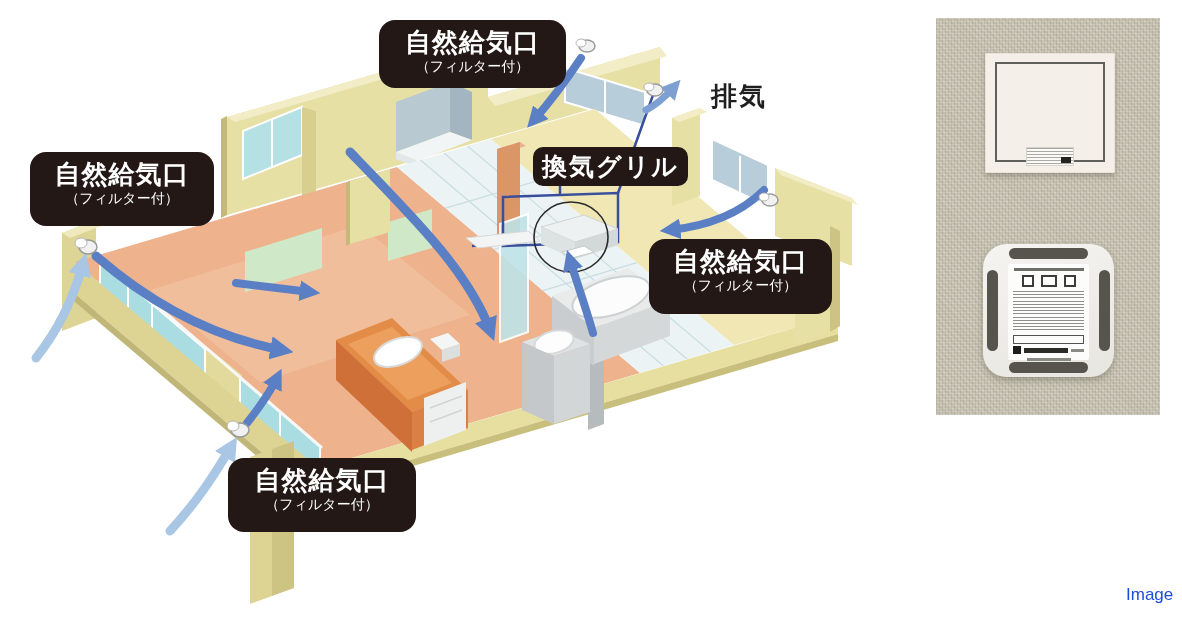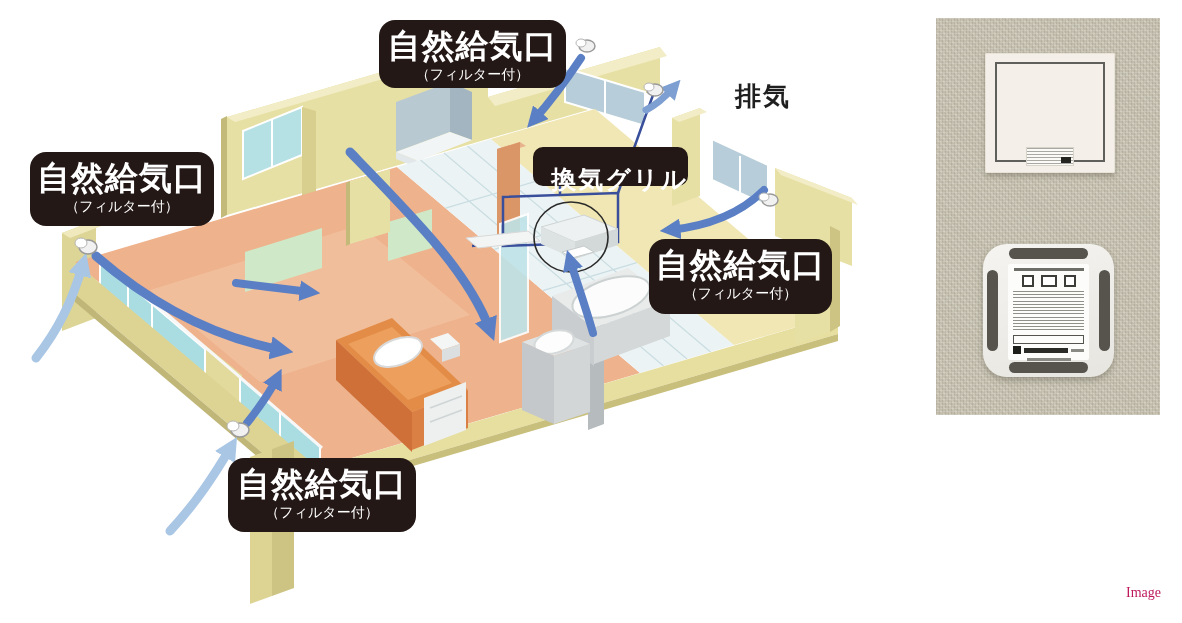--- a/index.html
+++ b/index.html
@@ -4,25 +4,25 @@
 <style>
   html,body{margin:0;padding:0;background:#fff;}
   .stage{position:relative;width:1182px;height:623px;background:#fff;overflow:hidden;
          font-family:"Liberation Sans",sans-serif;}
   svg{display:block;}
   .arr{fill:none;stroke-linecap:round;}
 
   
   .tag{position:absolute;background:#231815;color:#fff;border-radius:16px;
        text-align:center;box-sizing:border-box;padding-top:7px;line-height:1.18;}
-  .tag .l1{display:block;font-size:33px;font-weight:700;letter-spacing:1px;}
+  .tag .l1{display:block;font-size:26px;font-weight:700;letter-spacing:1px;}
   .tag .l2{display:block;font-size:14px;font-weight:500;letter-spacing:0px;}
-  .tag.grille{border-radius:10px;padding-top:18px;text-align:right;}
+  .tag.grille{border-radius:10px;padding-top:5px;}
   .tag.grille .l1{font-size:25px;letter-spacing:2px;}
-  .exhaust{position:absolute;font-size:26px;font-weight:700;color:#1f1f1f;letter-spacing:2px;margin-left:24px;}
+  .exhaust{position:absolute;font-size:26px;font-weight:700;color:#1f1f1f;letter-spacing:2px;}
 
   
   .photo{position:absolute;left:936px;top:18px;width:224px;height:397px;
          background-color:#c8c3b2;
          background-image:
            repeating-linear-gradient(0deg, rgba(255,255,255,.16) 0 1px, rgba(0,0,0,0) 1px 3px),
            repeating-linear-gradient(90deg, rgba(110,102,84,.15) 0 1px, rgba(0,0,0,0) 1px 3px),
            repeating-linear-gradient(45deg, rgba(255,255,255,.06) 0 2px, rgba(88,82,66,.06) 2px 5px);}
   .cover{position:absolute;left:49px;top:35px;width:130px;height:120px;background:#f4f0e9;
          border-radius:2px;box-shadow:0 3px 5px rgba(80,75,60,.35), inset 0 0 0 1px #e8e2d7;}
@@ -47,22 +47,22 @@
   .ic.mid{width:16px;}
   .tl{height:42px;margin:3px 2px 2px;
       background:repeating-linear-gradient(180deg,#90908a 0 1px, rgba(0,0,0,0) 1px 3.2px);}
   .bx{height:7px;border:1px solid #55534e;margin:1px 2px 2px;}
   .phone{display:flex;align-items:center;margin:2px 2px 0;}
   .chip{width:9px;height:8px;background:#1d1d1a;margin-right:3px;}
   .ph{width:48px;height:5px;background:#2a2a26;}
   .ph2{width:14px;height:3px;background:#8a8a84;margin-left:3px;}
   .t2{height:3px;background:#8a8a84;width:44px;margin:4px auto 0;}
 
-  .caption{position:absolute;left:1126px;top:585px;font-family:Liberation Serif, serif;
-           font-size:14px;color:#be185d;}
+  .caption{position:absolute;left:1126px;top:585px;font-family:Liberation Sans, sans-serif;
+           font-size:17px;color:#1d4ed8;}
 </style>
 </head>
 <body>
 
 <div class="stage">
 
   <svg width="880" height="623" viewBox="0 0 880 623">
     <defs>
       <marker id="mB" viewBox="0 0 9 9" refX="4.5" refY="4.5" markerWidth="2.6" markerHeight="2.6" orient="auto">
         <path d="M0,0 L9,4.5 L0,9 z" fill="#5b7fc4"></path>

